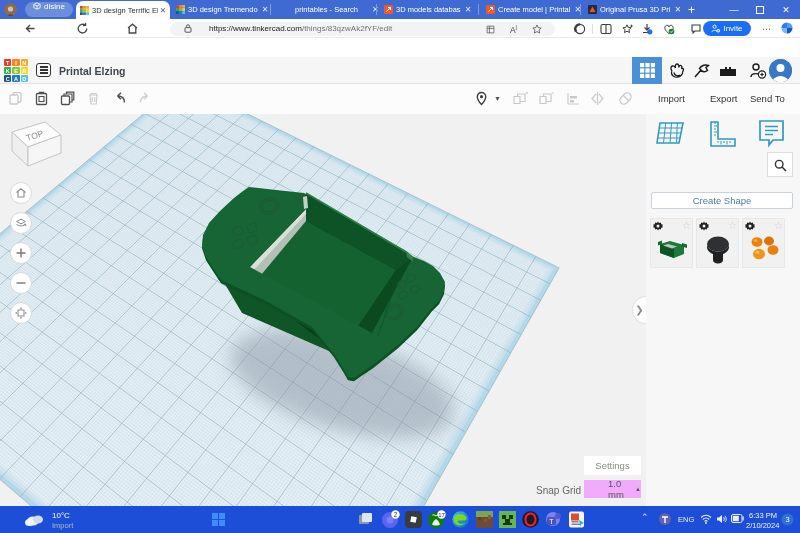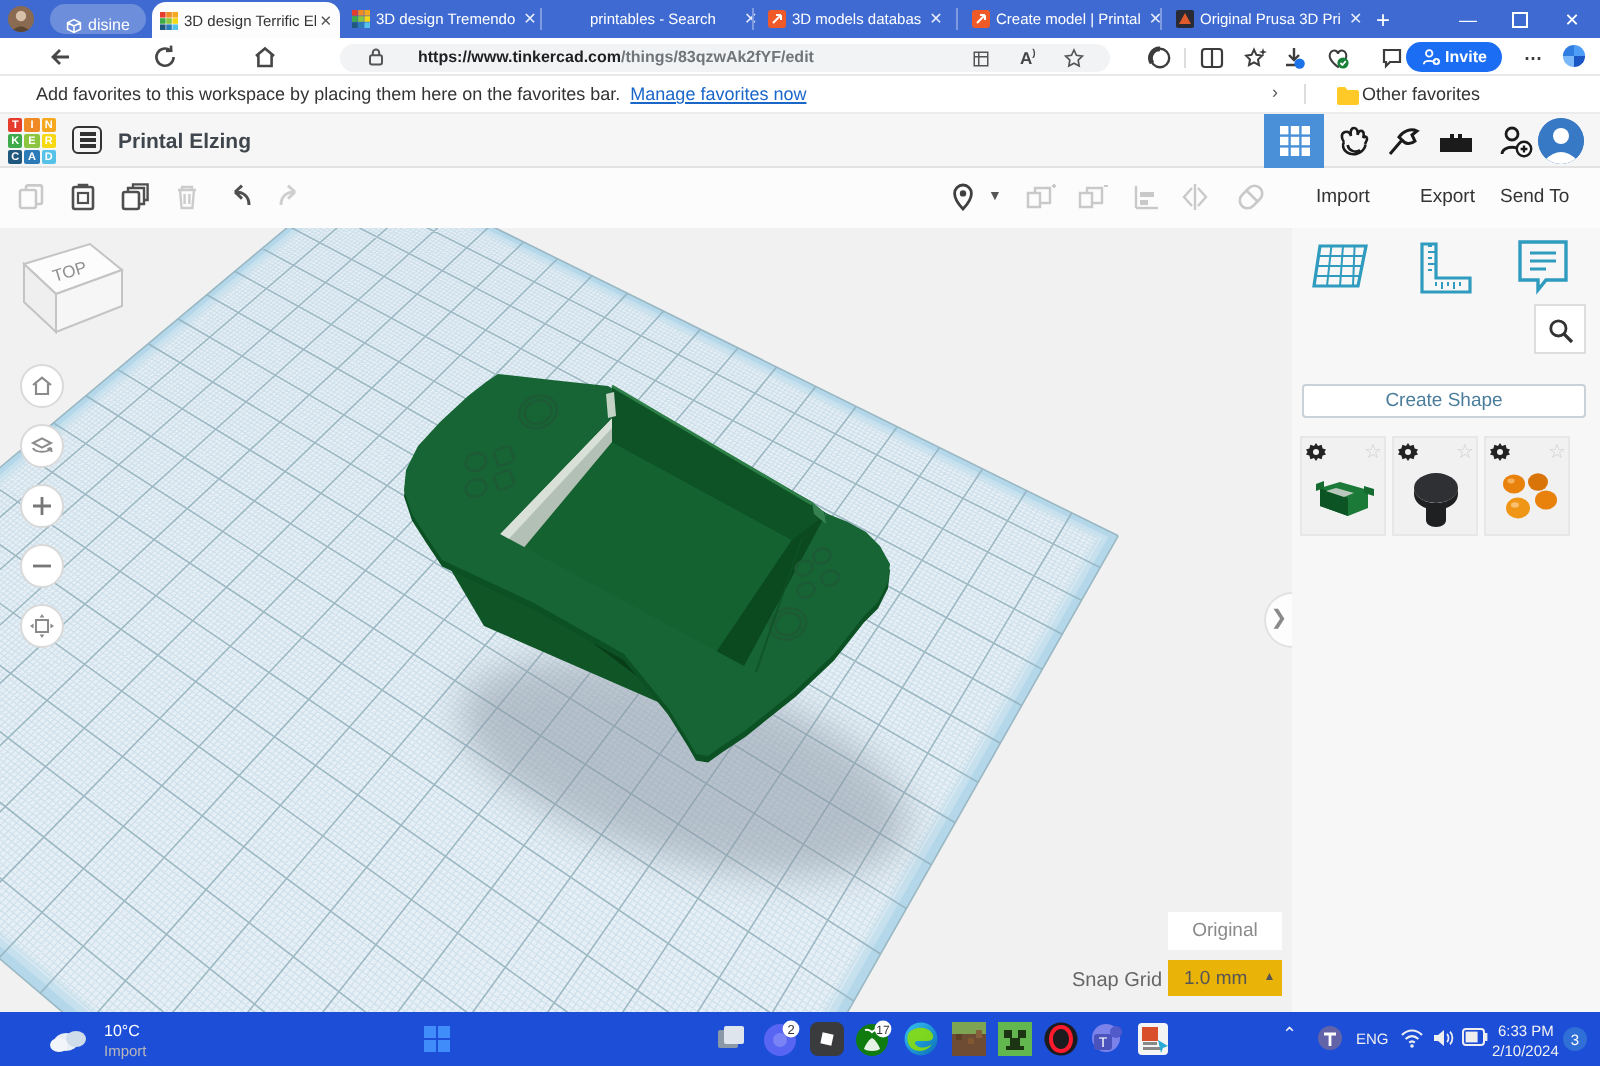--- a/index.html
+++ b/index.html
@@ -4,24 +4,24 @@
 html,body { width:800px; height:533px; overflow:hidden; font-family:"Liberation Sans",sans-serif; }
 #root { position:relative; width:800px; height:533px; background:#fff; }
 
 #titlebar { position:absolute; left:0; top:0; width:800px; height:19px; background:#3e6ad1; }
 .tab { position:absolute; top:0; height:19px; color:#fff; font-size:7.5px; display:flex; align-items:center; }
 .tabx { color:#e8ecf8; font-size:8px; margin-left:4px; }
 .tabsep { position:absolute; top:4px; width:1px; height:11px; background:#7e9ae0; }
 #activetab { position:absolute; left:76px; top:1px; width:94px; height:18px; background:#fdfdfe; border-radius:7px 7px 0 0; color:#333; font-size:7.5px; display:flex; align-items:center; padding:0 4px; }
 .fav16 { width:9px; height:9px; margin-right:3px; flex:0 0 auto; }
 #avatarbtn { position:absolute; left:4px; top:3px; width:13px; height:13px; border-radius:50%; background:#8a6a50; overflow:hidden; }
-#wsbtn { position:absolute; left:25px; top:2px; width:48px; height:15px; border-radius:8px; background:#6d8edb; color:#fff; font-size:8px; display:flex; align-items:flex-end; justify-content:center; gap:3px; }
+#wsbtn { position:absolute; left:25px; top:2px; width:48px; height:15px; border-radius:8px; background:#6d8edb; color:#fff; font-size:8px; display:flex; align-items:flex-start; justify-content:center; gap:3px; }
 .winctl { position:absolute; top:0; height:19px; width:24px; color:#fff; font-size:9px; display:flex; align-items:center; justify-content:center; }
 
-#toolbar { position:absolute; left:0; top:19px; width:800px; height:19px; background:#fff; border-bottom:1px solid #e8e8e8;font-weight:bold; }
+#toolbar { position:absolute; left:0; top:19px; width:800px; height:19px; background:#fff; border-bottom:1px solid #e8e8e8; }
 .tbico { position:absolute; top:3px; width:13px; height:13px; color:#4a4a4a; }
 #addrbar { position:absolute; left:170px; top:2.5px; width:385px; height:14px; background:#f1f3f4; border-radius:7px; display:flex; align-items:center; font-size:8px; color:#444; }
 #addrbar .lock { margin:0 5px 0 14px; }
 .rt-ico { position:absolute; top:4px; width:12px; height:12px; color:#3c3c3c; }
 #invite { position:absolute; left:703px; top:2px; height:15px; width:48px; background:#1b6ef3; border-radius:8px; color:#fff; font-size:8px; display:flex; align-items:center; justify-content:center; gap:3px; }
 
 #favbar { position:absolute; left:0; top:38px; width:800px; height:19px; background:#fff; border-bottom:1px solid #ececec; font-size:9px; color:#333; }
 #favbar .link { color:#1a66c9; text-decoration:underline; }
 
 #appheader { position:absolute; left:0; top:57px; width:800px; height:27px; background:#f6f6f6; border-bottom:1px solid #e3e3e3; }
@@ -38,21 +38,21 @@
 .ebico { position:absolute; top:7px; width:15px; height:15px; }
 .ebtxt { position:absolute; top:9px; font-size:9.5px; color:#333; }
 
 #canvas { position:absolute; left:0; top:114px; width:646px; height:392px; background:#f1f1f1; overflow:hidden; }
 
 #rightpanel { position:absolute; left:646px; top:114px; width:154px; height:392px; background:#f7f7f7; }
 .card { position:absolute; width:43px; height:50px; background:#f1f1f2; border:1px solid #e7e7e8; }
 
 #settingsbox { position:absolute; left:584px; top:342px; width:57px; height:19px; background:#fff; color:#8a8a8a; font-size:9.5px; display:flex; align-items:center; justify-content:center; }
 #snaplbl { position:absolute; left:536px; top:371px; font-size:10px; color:#666; }
-#snapbox { position:absolute; left:584px; top:366px; width:57px; height:18px; background:#eab308; color:#555; font-size:9.5px; display:flex; align-items:center; padding-left:8px; }
+#snapbox { position:absolute; left:584px; top:366px; width:57px; height:18px; background:#f0abfc; color:#555; font-size:9.5px; display:flex; align-items:center; padding-left:24px; }
 
 #taskbar { position:absolute; left:0; top:506px; width:800px; height:27px; background:#1d4ed8; }
 .tb-item { position:absolute; top:4px; width:19px; height:19px; }
 #searchpill { position:absolute; left:233px; top:4px; width:114px; height:19px; background:#2b2b2b; border:1px solid #3a3a3a; border-radius:10px; color:#ddd; font-size:8.5px; display:flex; align-items:center; }
 </style></head><body>
 <div id="root">
 
 <div id="titlebar">
 <div id="avatarbtn"><svg width="13" height="13">
           <circle cx="6.5" cy="5" r="2.6" fill="#d8c0a8"></circle>
@@ -171,29 +171,20 @@
 <div style="position:absolute;left:762px;top:5px;color:#3c3c3c;font-size:9px;letter-spacing:1px">⋯</div>
 <svg class="rt-ico" style="left:781px;top:3px" width="13" height="13" viewBox="0 0 13 13">
         <circle cx="6.5" cy="6.5" r="6" fill="#fff"></circle>
         <path d="M6.5 0.5 A6 6 0 0 1 12.5 6.5 L6.5 6.5Z" fill="#4e9df6"></path>
         <path d="M12.5 6.5 A6 6 0 0 1 6.5 12.5 L6.5 6.5Z" fill="#1a56c4"></path>
         <path d="M6.5 12.5 A6 6 0 0 1 0.5 6.5 L6.5 6.5Z" fill="#7ab8f9"></path>
         <path d="M0.5 6.5 A6 6 0 0 1 6.5 0.5 L6.5 6.5Z" fill="#2f7de1"></path>
       </svg>
 </div>
 
-<div id="favbar">
-<span style="position:absolute;left:18px;top:4px">Add favorites to this workspace by placing them here on the favorites bar.&nbsp; <span class="link">Manage favorites now</span></span>
-<span style="position:absolute;left:636px;top:3px;color:#555">›</span>
-<div style="position:absolute;left:652px;top:4px;width:1px;height:10px;background:#ddd"></div>
-<svg style="position:absolute;left:668px;top:4.5px" width="12" height="10" viewBox="0 0 12 10">
-        <path d="M0.5 1.5 A1 1 0 0 1 1.5 0.5 H4.5 L5.8 2 H10.5 A1 1 0 0 1 11.5 3 V8.5 A1 1 0 0 1 10.5 9.5 H1.5 A1 1 0 0 1 0.5 8.5Z" fill="#ffca28"></path>
-      </svg>
-<span style="position:absolute;left:681px;top:4px">Other favorites</span>
-</div>
 
 <div id="appheader">
 <div id="tklogo">
 <span style="background:#e53c2e">T</span>
         <span style="background:#f08a24">I</span>
         <span style="background:#f6a81f">N</span>
 <span style="background:#3faa49">K</span>
         <span style="background:#8cc63e">E</span>
         <span style="background:#f6d813">R</span>
 <span style="background:#20577d">C</span>
@@ -361,21 +352,21 @@
 <div style="position:absolute;left:10px;top:158px;width:22px;height:22px;border-radius:50%;background:#fff;border:1px solid #d9d9d9"></div>
 <svg style="position:absolute;left:15px;top:163px" width="12" height="12" viewBox="0 0 12 12">
         <path d="M1.5 6 H10.5" stroke="#777" stroke-width="1.4"></path>
       </svg>
 <div style="position:absolute;left:10px;top:188px;width:22px;height:22px;border-radius:50%;background:#fff;border:1px solid #d9d9d9"></div>
 <svg style="position:absolute;left:14px;top:192px" width="14" height="14" viewBox="0 0 14 14">
         <rect x="4" y="4" width="6" height="6" fill="none" stroke="#8b8b8b" stroke-width="1"></rect>
         <path d="M7 1 L8.2 2.8 H5.8Z M7 13 L5.8 11.2 H8.2Z M1 7 L2.8 5.8 V8.2Z M13 7 L11.2 8.2 V5.8Z" fill="#8b8b8b"></path>
       </svg>
 <div style="position:absolute;left:632px;top:182px;width:14px;height:28px;background:#fdfdfd;border:1px solid #e2e2e2;border-right:none;border-radius:14px 0 0 14px;color:#8a8a8a;font-size:10px;line-height:26px;text-align:center">❯</div>
-<div id="settingsbox">Original</div>
+<div id="settingsbox">Settings</div>
 <span id="snaplbl">Snap Grid</span>
 <div id="snapbox">1.0 mm<span style="margin-left:8px;font-size:6px;color:#555">▲</span></div>
 </div>
 
 <div id="rightpanel">
 <svg style="position:absolute;left:9px;top:5px" width="33" height="30" viewBox="0 0 33 30">
         <path d="M5 4 H28 L24 24 H2Z" fill="none" stroke="#2f9bbf" stroke-width="1.6"></path>
         <path d="M10.7 4 L8.5 24 M16.5 4 L15 24 M22.3 4 L21.5 24 M4.4 9 H27 M3.6 14 H26.2 M2.8 19 H25.4" stroke="#2f9bbf" stroke-width="1"></path>
       </svg>
 <svg style="position:absolute;left:62px;top:5px" width="30" height="31" viewBox="0 0 30 31">

